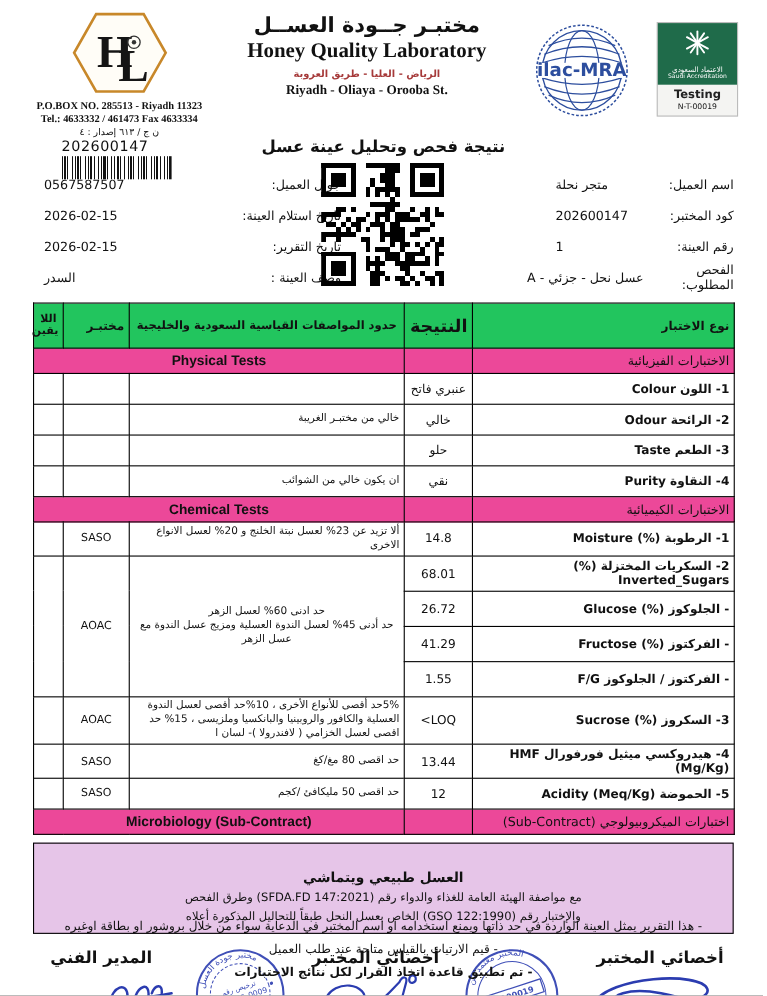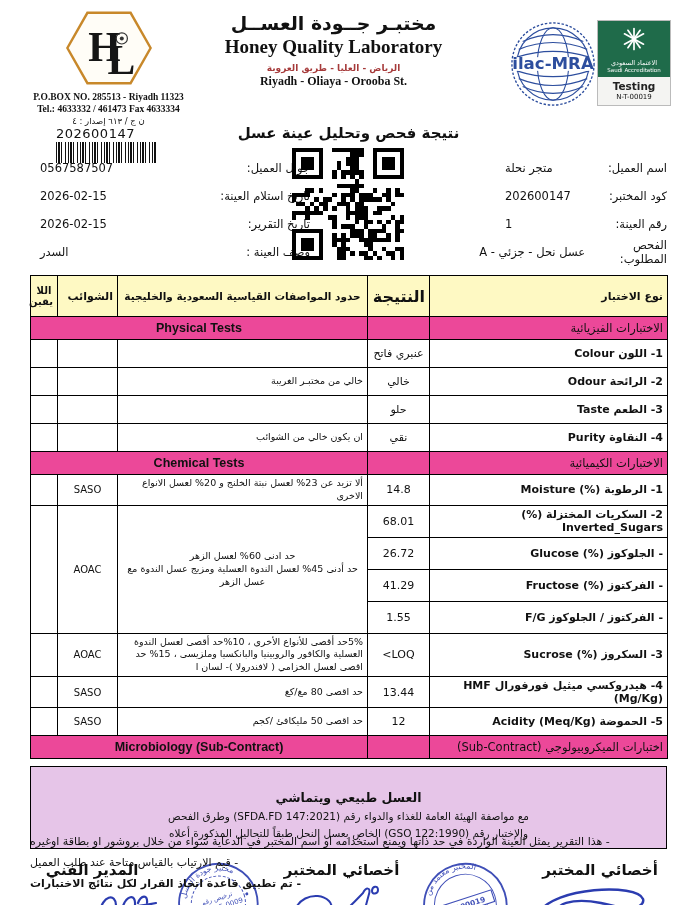--- a/index.html
+++ b/index.html
@@ -8,21 +8,21 @@
   
   .header{display:flex;padding:8px 26px 0;height:112px;box-sizing:border-box;}
   .logo-block{width:165px;text-align:center;}
   .logo-block .line1,.logo-block .line2{font-family:"Liberation Serif",serif;font-weight:bold;font-size:9.5px;line-height:1.25;}
   .logo-block .line3{font-size:8.5px;direction:rtl;}
   .title-block{flex:1;text-align:center;padding-top:4px;}
   .title-ar{font-size:19px;font-weight:bold;direction:rtl;}
   .title-en{font-family:"Liberation Serif",serif;font-size:19px;font-weight:bold;margin-top:2px;}
   .addr-ar{font-size:9px;font-weight:bold;color:#a63a3a;direction:rtl;margin-top:5px;}
   .addr-en{font-family:"Liberation Serif",serif;font-size:12px;font-weight:bold;margin-top:1px;}
-  .accred-block{width:195px;display:flex;gap:0;align-items:flex-start;justify-content:flex-end;padding-top:12px;}
+  .accred-block{width:195px;display:flex;gap:24px;align-items:flex-start;justify-content:flex-end;padding-top:12px;}
   .green-card{width:72px;border:1px solid #bbb;text-align:center;background:#f4f4f2;}
   .green-top{background:#1f6b4a;color:#fff;padding:5px 2px 4px;}
   .green-top .acc-ar{font-size:6.5px;direction:rtl;margin-top:3px;text-align:center;}
   .green-top .acc-en{font-size:5.5px;}
   .green-bottom{padding:3px 2px 4px;}
   .green-bottom .testing{font-size:10.5px;font-weight:bold;color:#222;}
   .green-bottom .tnum{font-size:7px;margin-top:1px;}
   
   .report-title{text-align:center;font-weight:bold;font-size:15px;margin-top:12px;direction:rtl;}
   .barcode-wrap{position:absolute;left:56px;top:126px;width:104px;text-align:left;}
@@ -43,40 +43,40 @@
   .qr-box{position:absolute;left:262px;top:-6px;width:112px;height:112px;}
   .qr-box svg{width:112px;height:112px;}
   
   table.main{margin:9px 30px 0;border-collapse:collapse;direction:rtl;table-layout:fixed;width:637px;}
   table.main td{border:1px solid #000;padding:2px 4px;vertical-align:middle;}
   td.hname{font-weight:bold;font-size:11px;text-align:start;}
   td.hres{font-weight:bold;font-size:16px;text-align:start;}
   td.hlim{font-weight:bold;font-size:10.5px;text-align:center;}
   td.hmeth{font-weight:bold;font-size:11px;text-align:start;}
   td.hunc{font-weight:bold;font-size:10px;text-align:center;padding:2px 1px;}
-  tr.hdr td{background:#fef9c3;height:36px;}
+  tr.hdr td{background:#22c55e;height:36px;}
   tr.section td{background:#ec4899;height:18px;}
   td.sec-ar{font-size:11.5px;text-align:start;}
   td.sec-en{font-size:12.5px;font-weight:bold;text-align:center;font-family:"Liberation Sans",sans-serif;}
   td.tname{font-weight:bold;font-size:11px;text-align:start;height:23px;}
   td.tres{font-size:11px;text-align:center;direction:ltr;}
   td.tlim{font-size:9.5px;text-align:start;line-height:1.35;}
   td.tlim.center{text-align:center;white-space:pre-line;}
   td.tmeth{font-size:10px;text-align:center;}
   
   .conclusion{margin:7px 30px 0;border:1px solid #000;background:#e6c5e8;text-align:center;direction:rtl;padding:23px 10px 9px;}
   .conc1{font-size:12.5px;font-weight:bold;}
   .conc2,.conc3{font-size:10.5px;margin-top:5px;}
   
   .signatures{display:flex;margin:12px 22px 0;justify-content:space-between;align-items:flex-start;height:96px;}
   .sig-block{text-align:center;}
   .sig-title{font-size:15px;font-weight:bold;direction:rtl;white-space:nowrap;}
   .stamp{transform:rotate(-18deg);opacity:.9;}
   
-  .notes{position:absolute;right:30px;left:30px;bottom:10px;direction:rtl;text-align:left;font-size:11px;line-height:1.9;}
+  .notes{position:absolute;right:30px;left:30px;bottom:10px;direction:rtl;text-align:center;font-size:11px;line-height:1.9;}
   .notes .note-bold{font-weight:bold;}
 </style>
 </head>
 <body>
 
 <div class="page">
 
   <div class="header">
     <div class="logo-block">
       <svg width="96" height="80" viewBox="0 0 120 100">
@@ -410,21 +410,21 @@
         <col style="width:62px">
         <col style="width:250px">
         <col style="width:60px">
         <col style="width:27px">
       </colgroup>
     <tbody>
         <tr class="hdr">
       <td class="hname">نوع الاختبار</td>
       <td class="hres">النتيجة</td>
       <td class="hlim">حدود المواصفات القياسية السعودية والخليجية</td>
-      <td class="hmeth">الشوائب</td>
+      <td class="hmeth">مختبـر</td>
       <td class="hunc">اللا يقين</td>
     </tr>
 
     <tr class="section">
       <td class="sec-ar">الاختبارات الفيزيائية</td>
       <td></td>
       <td class="sec-en" colspan="3">Physical Tests</td>
     </tr>
 
     <tr>

